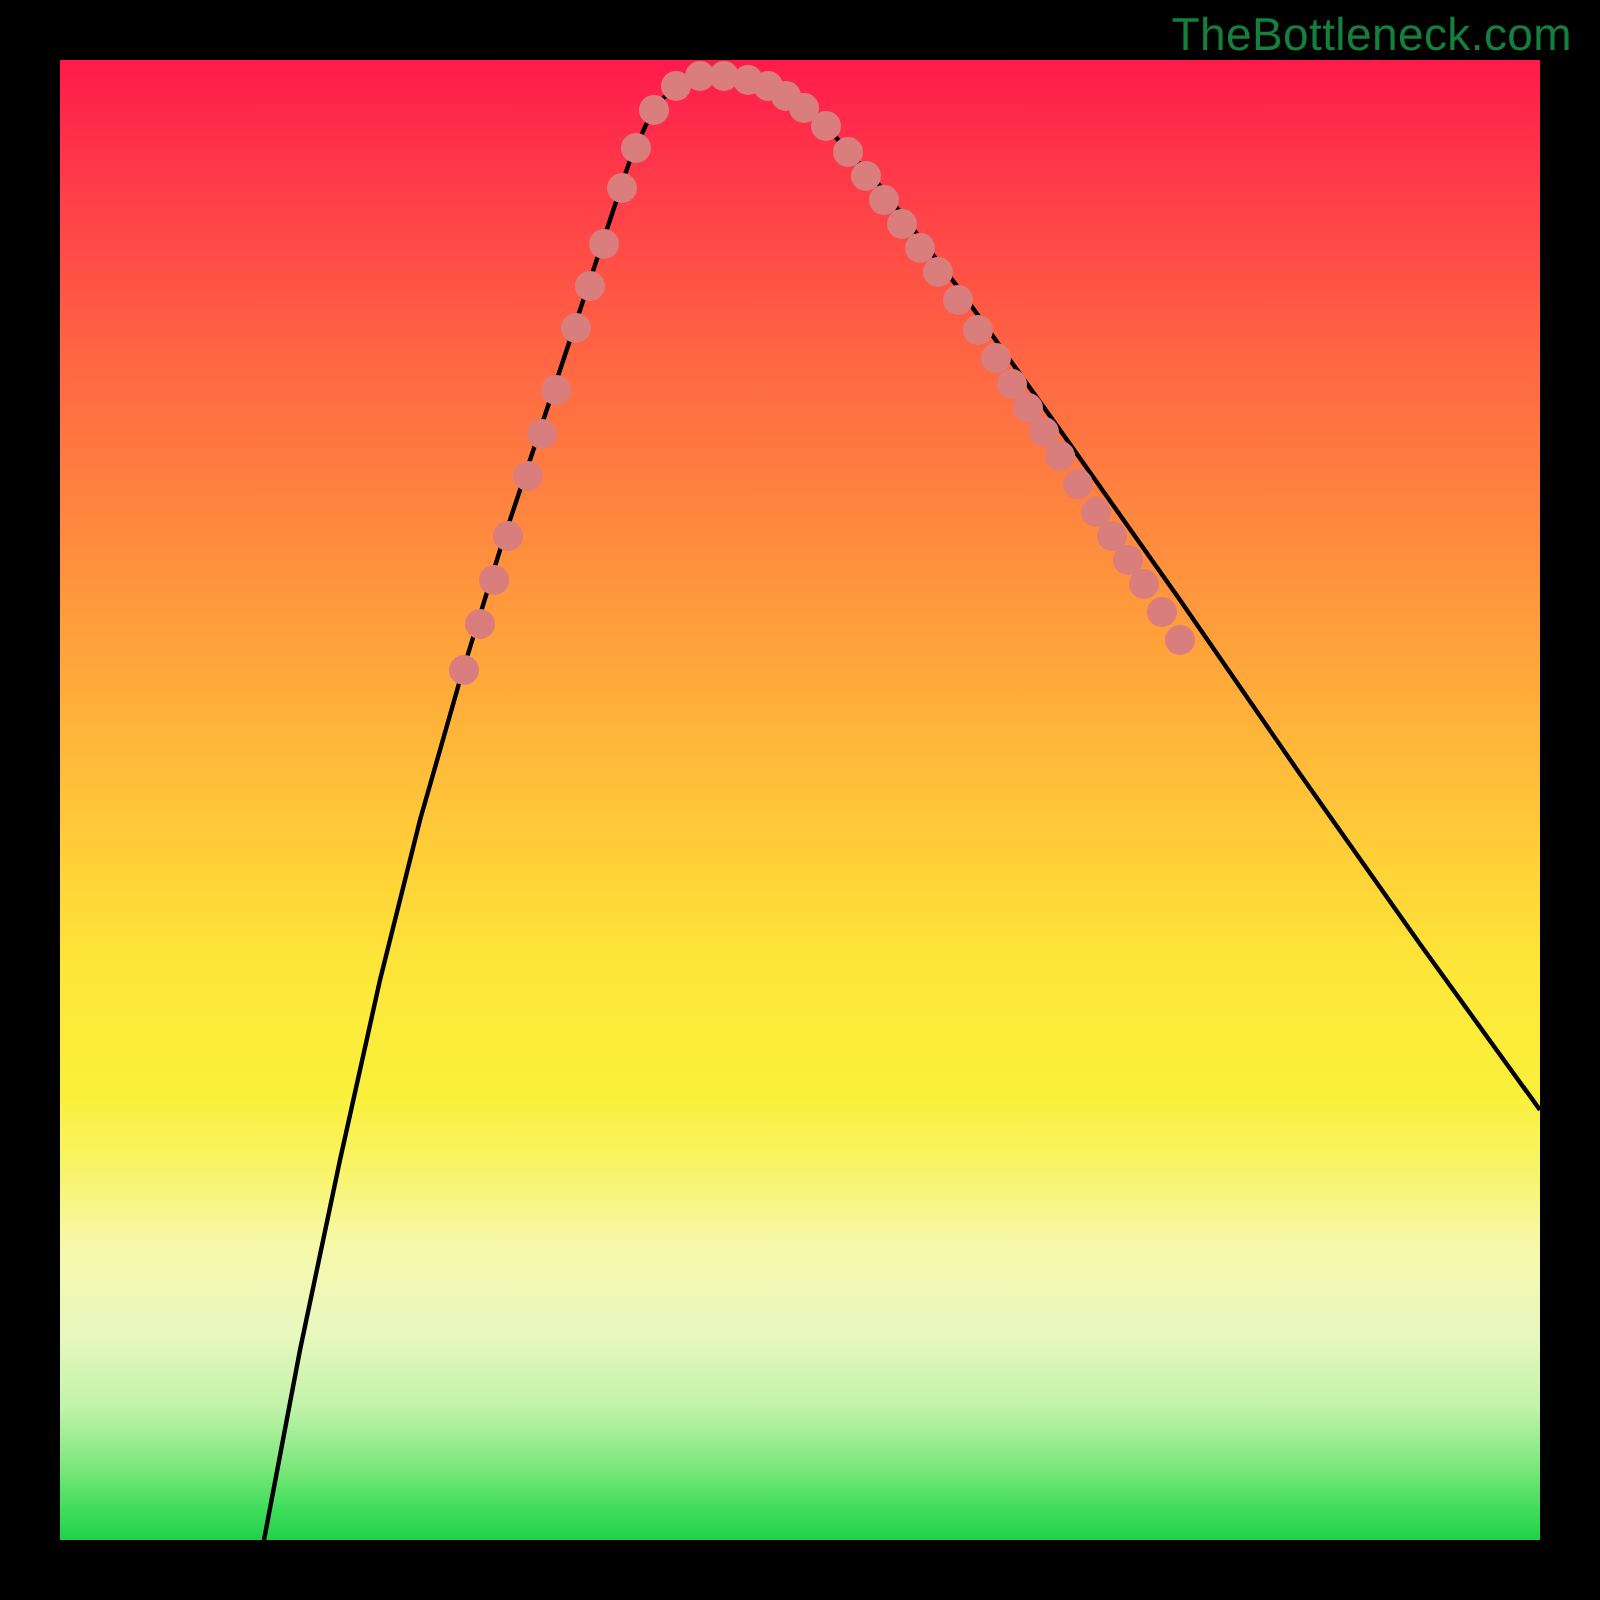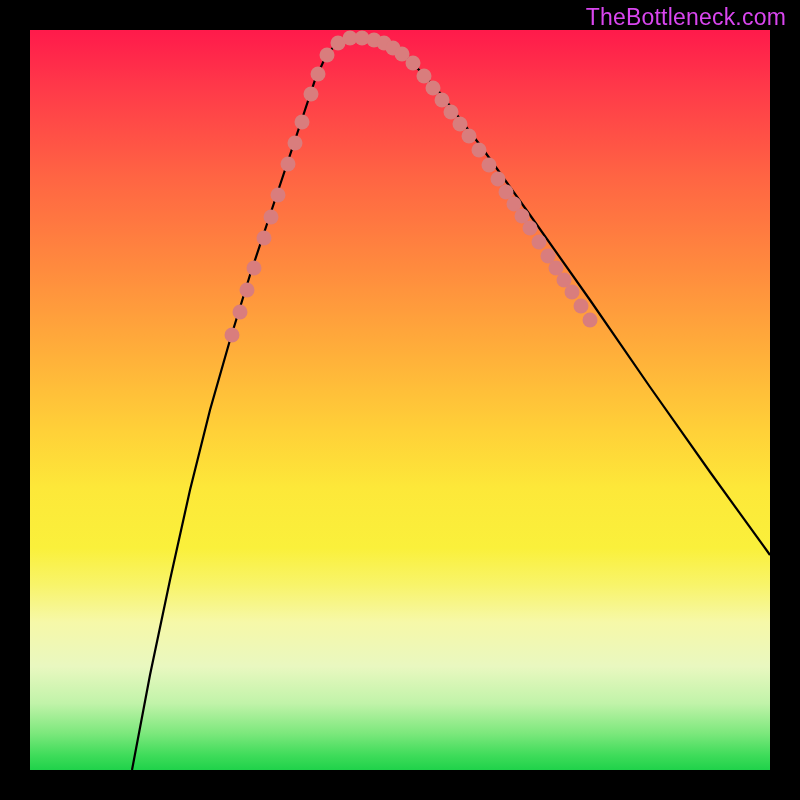--- a/index.html
+++ b/index.html
@@ -14,21 +14,21 @@
   .frame {
     position: relative;
     width: 800px;
     height: 800px;
     background: #000;
   }
   .watermark {
     position: absolute;
     top: 4px;
     right: 14px;
-    color: #d946ef;
+    color: #15803d;
     font-size: 23px;
     font-weight: 400;
     letter-spacing: 0.2px;
     z-index: 5;
   }
   .plot-outer {
     position: absolute;
     left: 30px;
     top: 30px;
     width: 740px;

